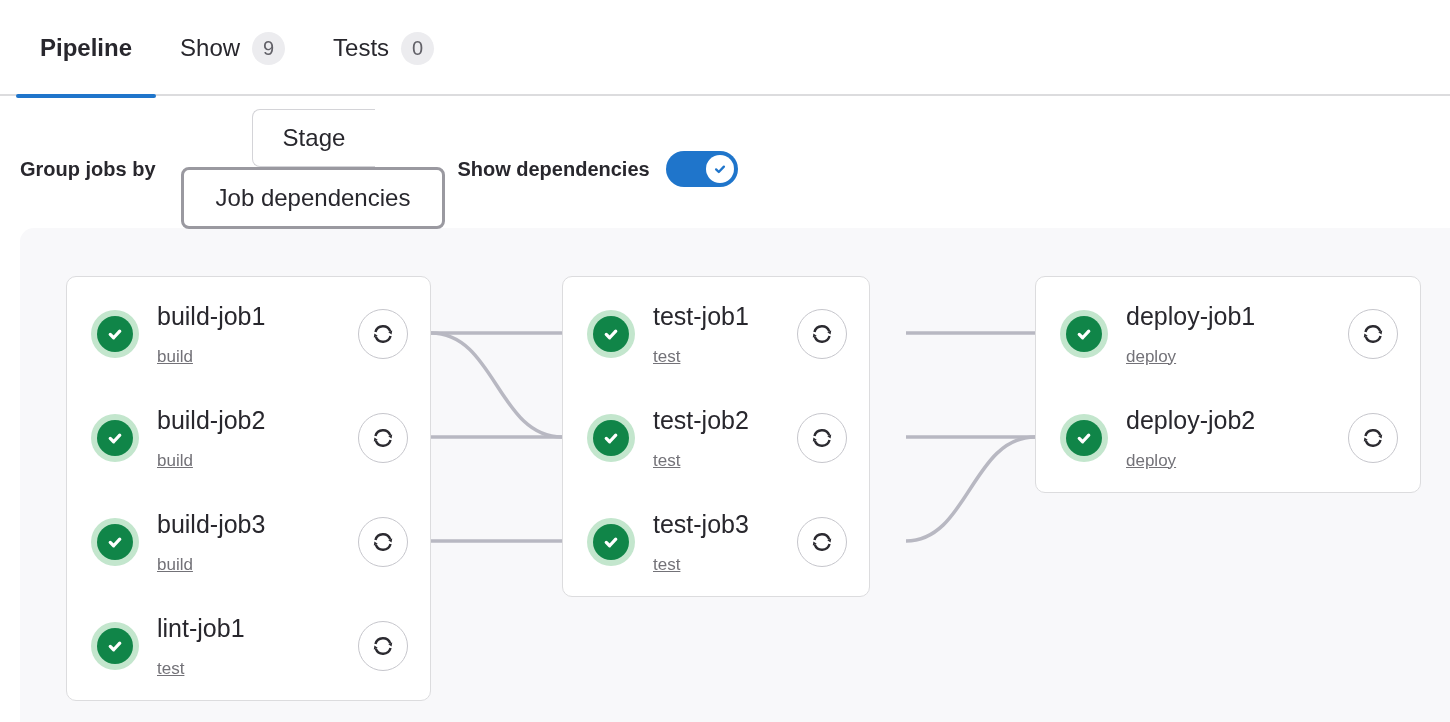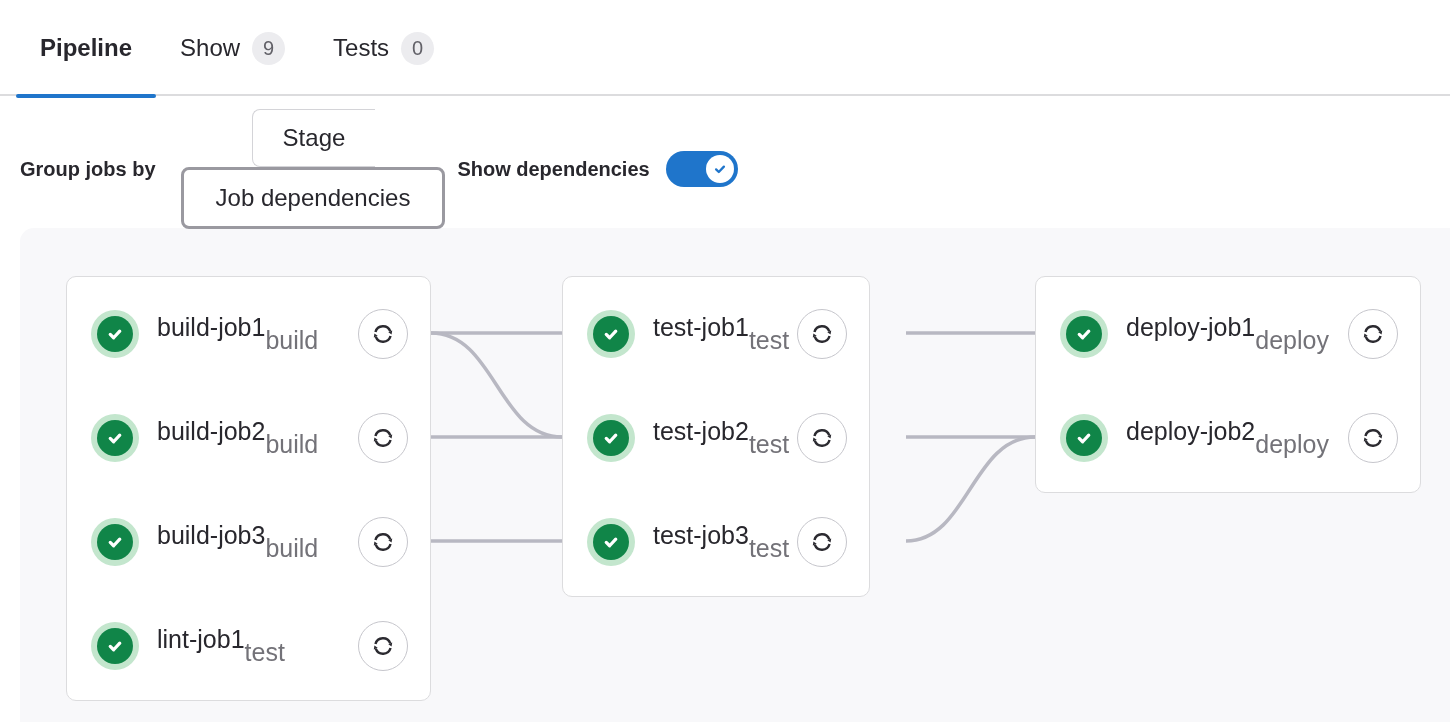--- a/index.html
+++ b/index.html
@@ -43,24 +43,24 @@
     border-radius:10px; padding:5px 0; }
   .card-1 { left:46px;  top:48px; width:365px; height:425px; }
   .card-2 { left:542px; top:48px; width:308px; height:321px; }
   .card-3 { left:1015px;top:48px; width:386px; height:217px; }
 
   .job-row { height:104px; display:flex; align-items:center; padding:0 22px 0 24px; }
   .status { position:relative; width:48px; height:48px; border-radius:50%;
     background:#c3e6cd; flex:none; display:flex; align-items:center; justify-content:center; }
   .status .inner { width:36px; height:36px; border-radius:50%; background:#108548;
     display:flex; align-items:center; justify-content:center; }
-  .job-info { flex:1; display:flex; flex-direction:row; margin-left:18px;
+  .job-info { flex:1; display:flex; flex-direction:column; margin-left:18px;
     text-decoration:none; color:inherit; cursor:pointer; min-width:0; }
   .job-name { font-size:25px; line-height:1.25; color:#28272d; white-space:nowrap; }
-  .job-stage { font-size:25px; line-height:1.25; color:#737278; margin-top:13px; }
+  .job-stage { font-size:17px; line-height:1.25; color:#737278; margin-top:13px;text-decoration:underline; }
   .retry-btn { width:50px; height:50px; border-radius:50%; background:#fff;
     border:1px solid #c6c6cc; flex:none; display:flex; align-items:center;
     justify-content:center; cursor:pointer; padding:0; }
 </style>
 </head>
 <body>
 
 <div class="tabbar">
   <div class="tab active">
     <span>Pipeline</span>

